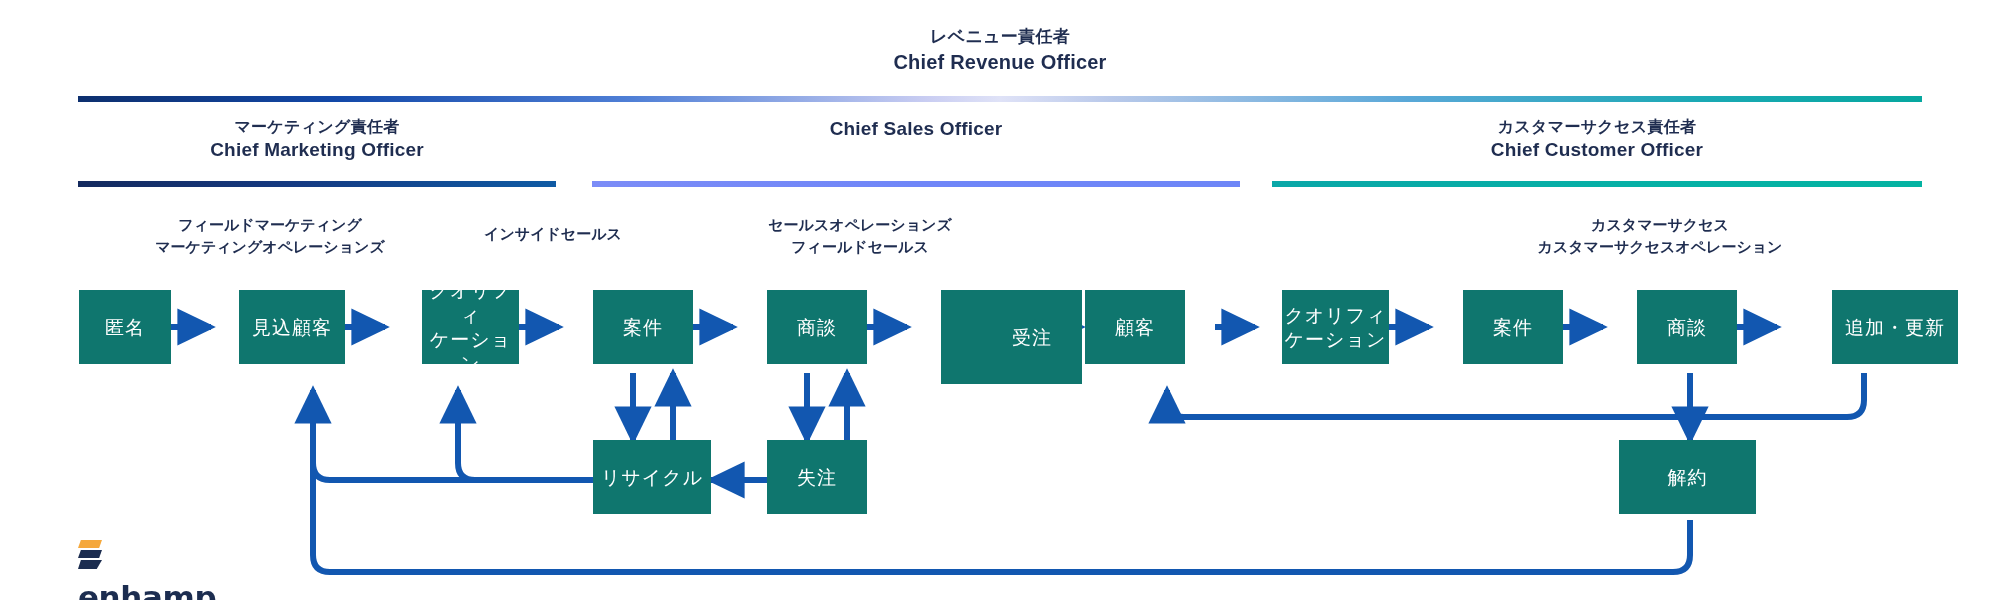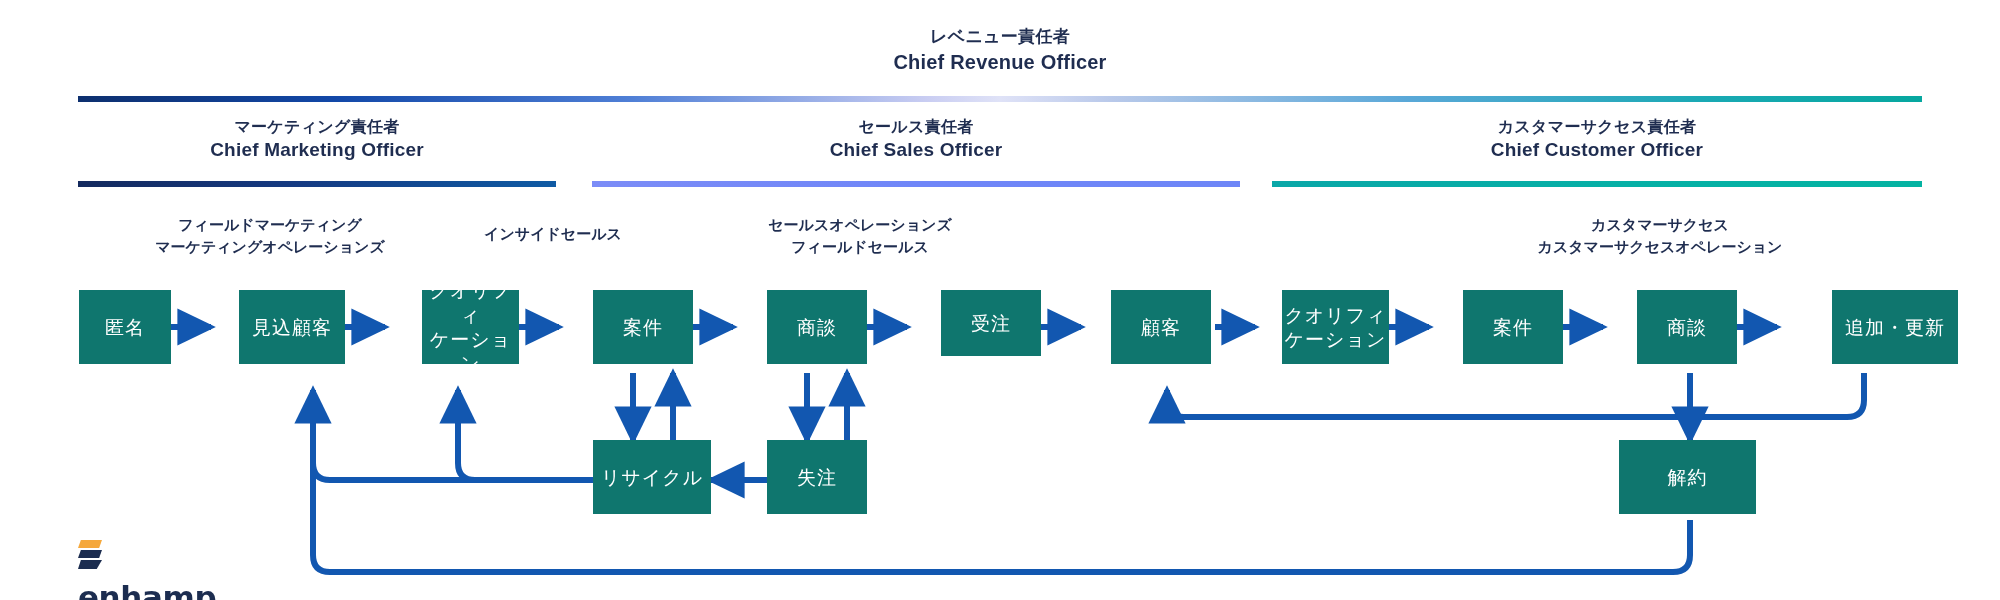--- a/index.html
+++ b/index.html
@@ -120,21 +120,20 @@
     <span class="en">Chief Revenue Officer</span>
   </div>
 
   <div class="bar bar-top" style="left:78px;top:96px;width:1844px;"></div>
 
   <div class="role" style="left:78px;top:116px;width:478px;">
     <span class="jp">マーケティング責任者</span>
     <span class="en">Chief Marketing Officer</span>
   </div>
   <div class="role" style="left:592px;top:116px;width:648px;">
-    <span class="jp">セールス責任者</span>
     <span class="en">Chief Sales Officer</span>
   </div>
   <div class="role" style="left:1272px;top:116px;width:650px;">
     <span class="jp">カスタマーサクセス責任者</span>
     <span class="en">Chief Customer Officer</span>
   </div>
 
   <div class="bar bar-cmo" style="left:78px;top:181px;width:478px;"></div>
   <div class="bar bar-cso" style="left:592px;top:181px;width:648px;"></div>
   <div class="bar bar-cco" style="left:1272px;top:181px;width:650px;"></div>
@@ -164,24 +163,24 @@
   <div class="node" style="left:422px;top:290px;width:97px;height:74px;flex-direction:column;">
     <span>クオリフィ</span>
     <span>ケーション</span>
   </div>
   <div class="node" style="left:593px;top:290px;width:100px;height:74px;">
     <span>案件</span>
   </div>
   <div class="node" style="left:767px;top:290px;width:100px;height:74px;">
     <span>商談</span>
   </div>
-  <div class="node" style="left:941px;top:290px;width:100px;height:66px;">
+  <div class="node" style="left:941px;top:290px;width:100px;height:94px;padding-left:41px;">
     <span>受注</span>
   </div>
-  <div class="node" style="left:1111px;top:290px;width:100px;height:74px;">
+  <div class="node" style="left:1085px;top:290px;width:100px;height:74px;">
     <span>顧客</span>
   </div>
   <div class="node" style="left:1282px;top:290px;width:107px;height:74px;flex-direction:column;">
     <span>クオリフィ</span>
     <span>ケーション</span>
   </div>
   <div class="node" style="left:1463px;top:290px;width:100px;height:74px;">
     <span>案件</span>
   </div>
   <div class="node" style="left:1637px;top:290px;width:100px;height:74px;">

